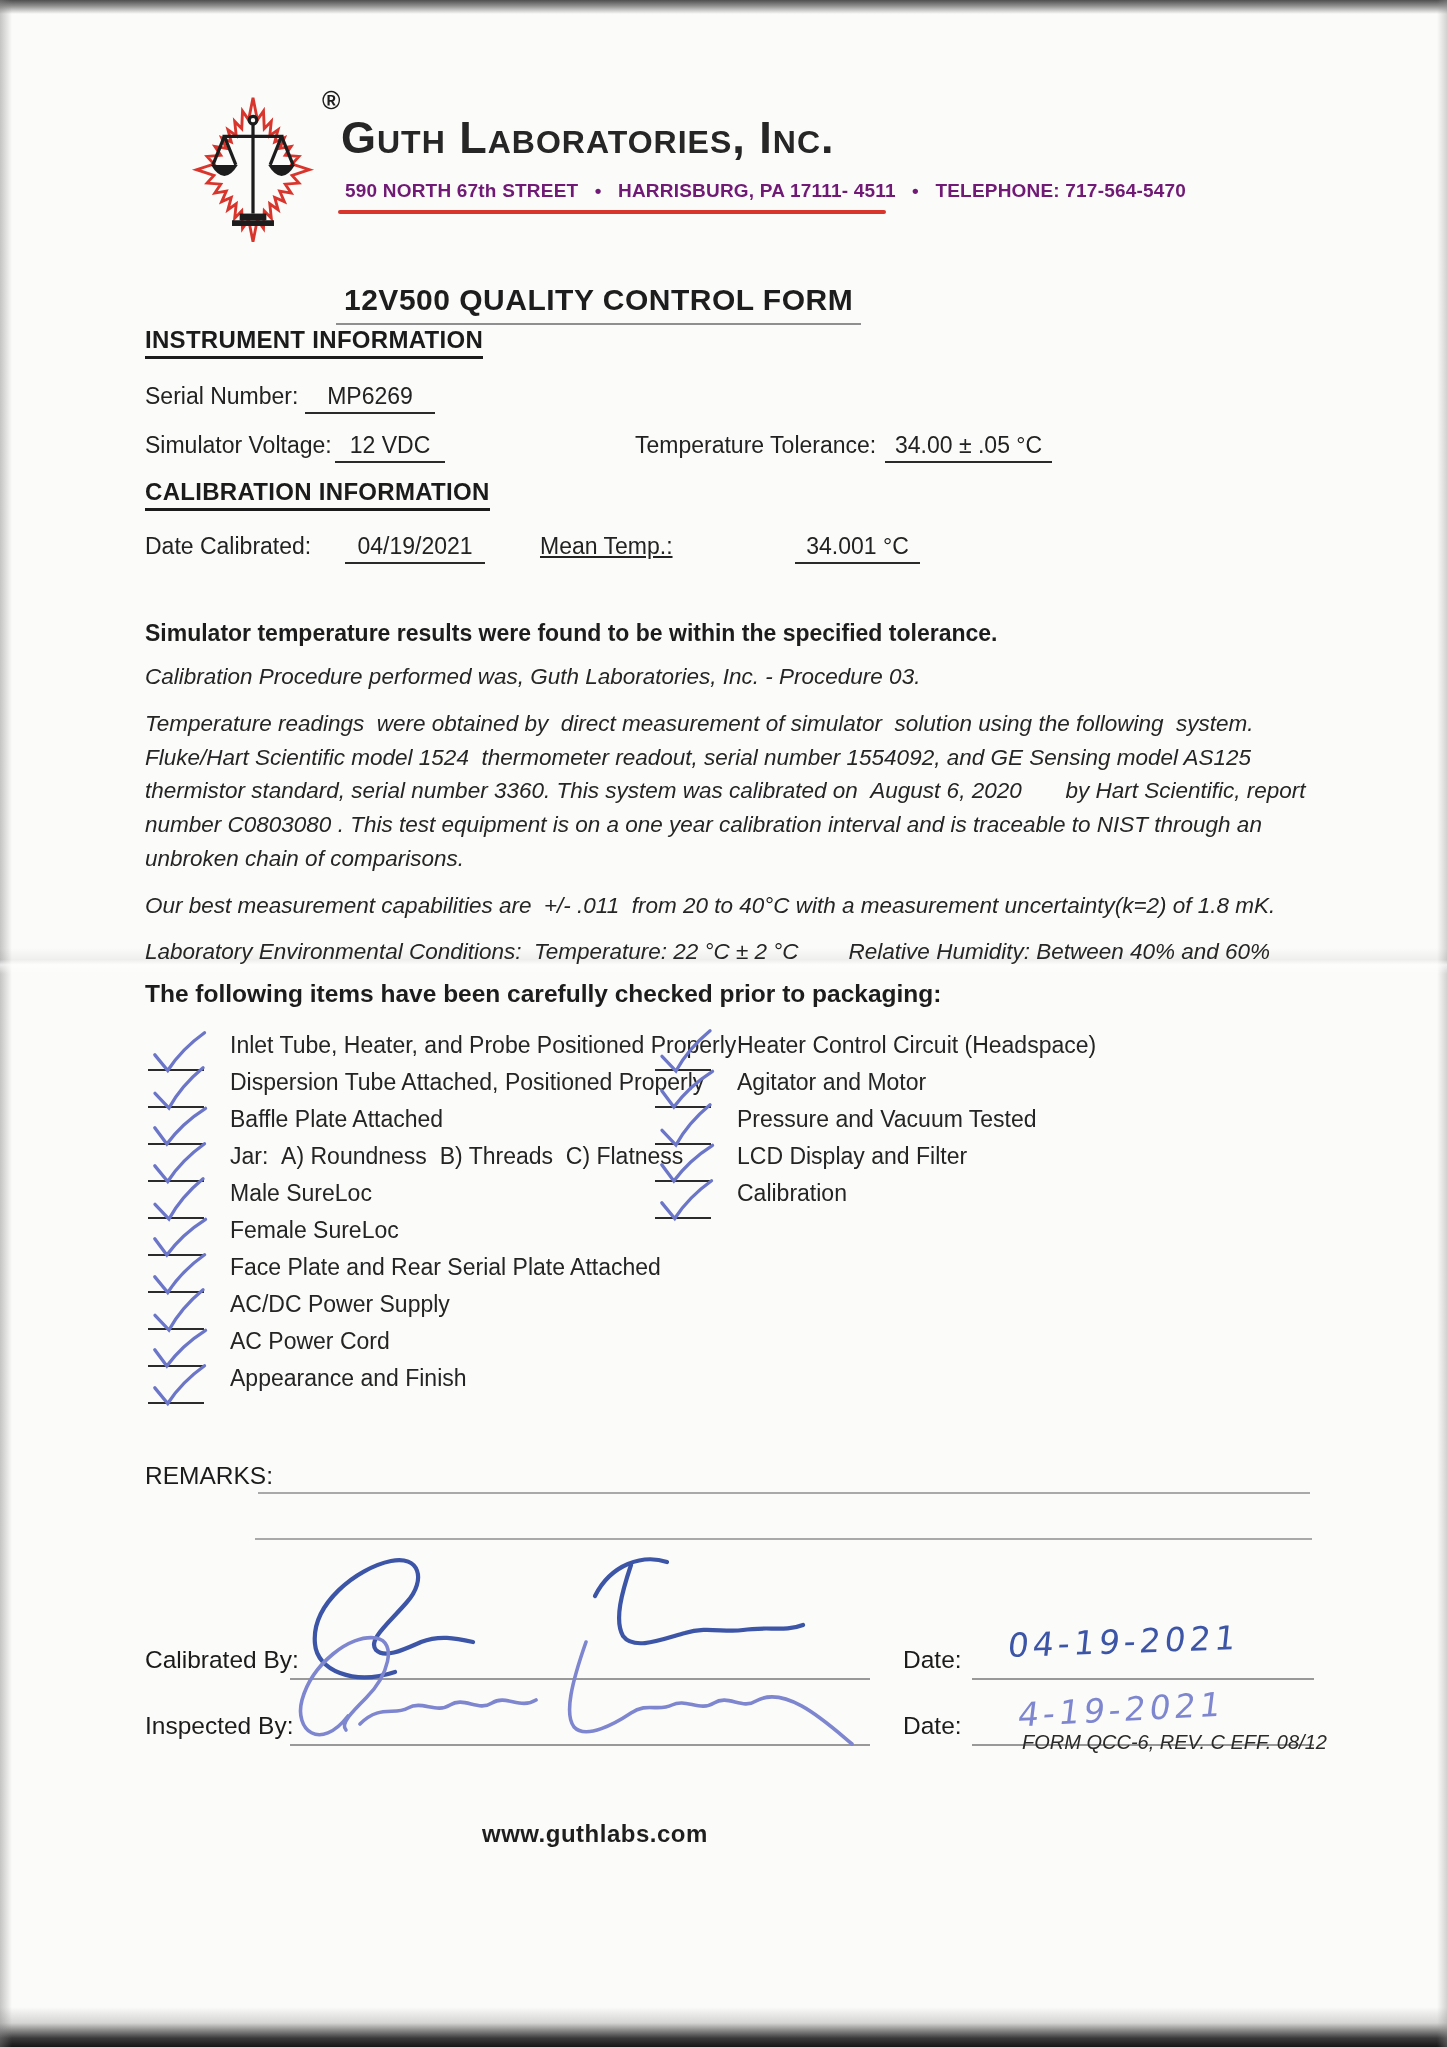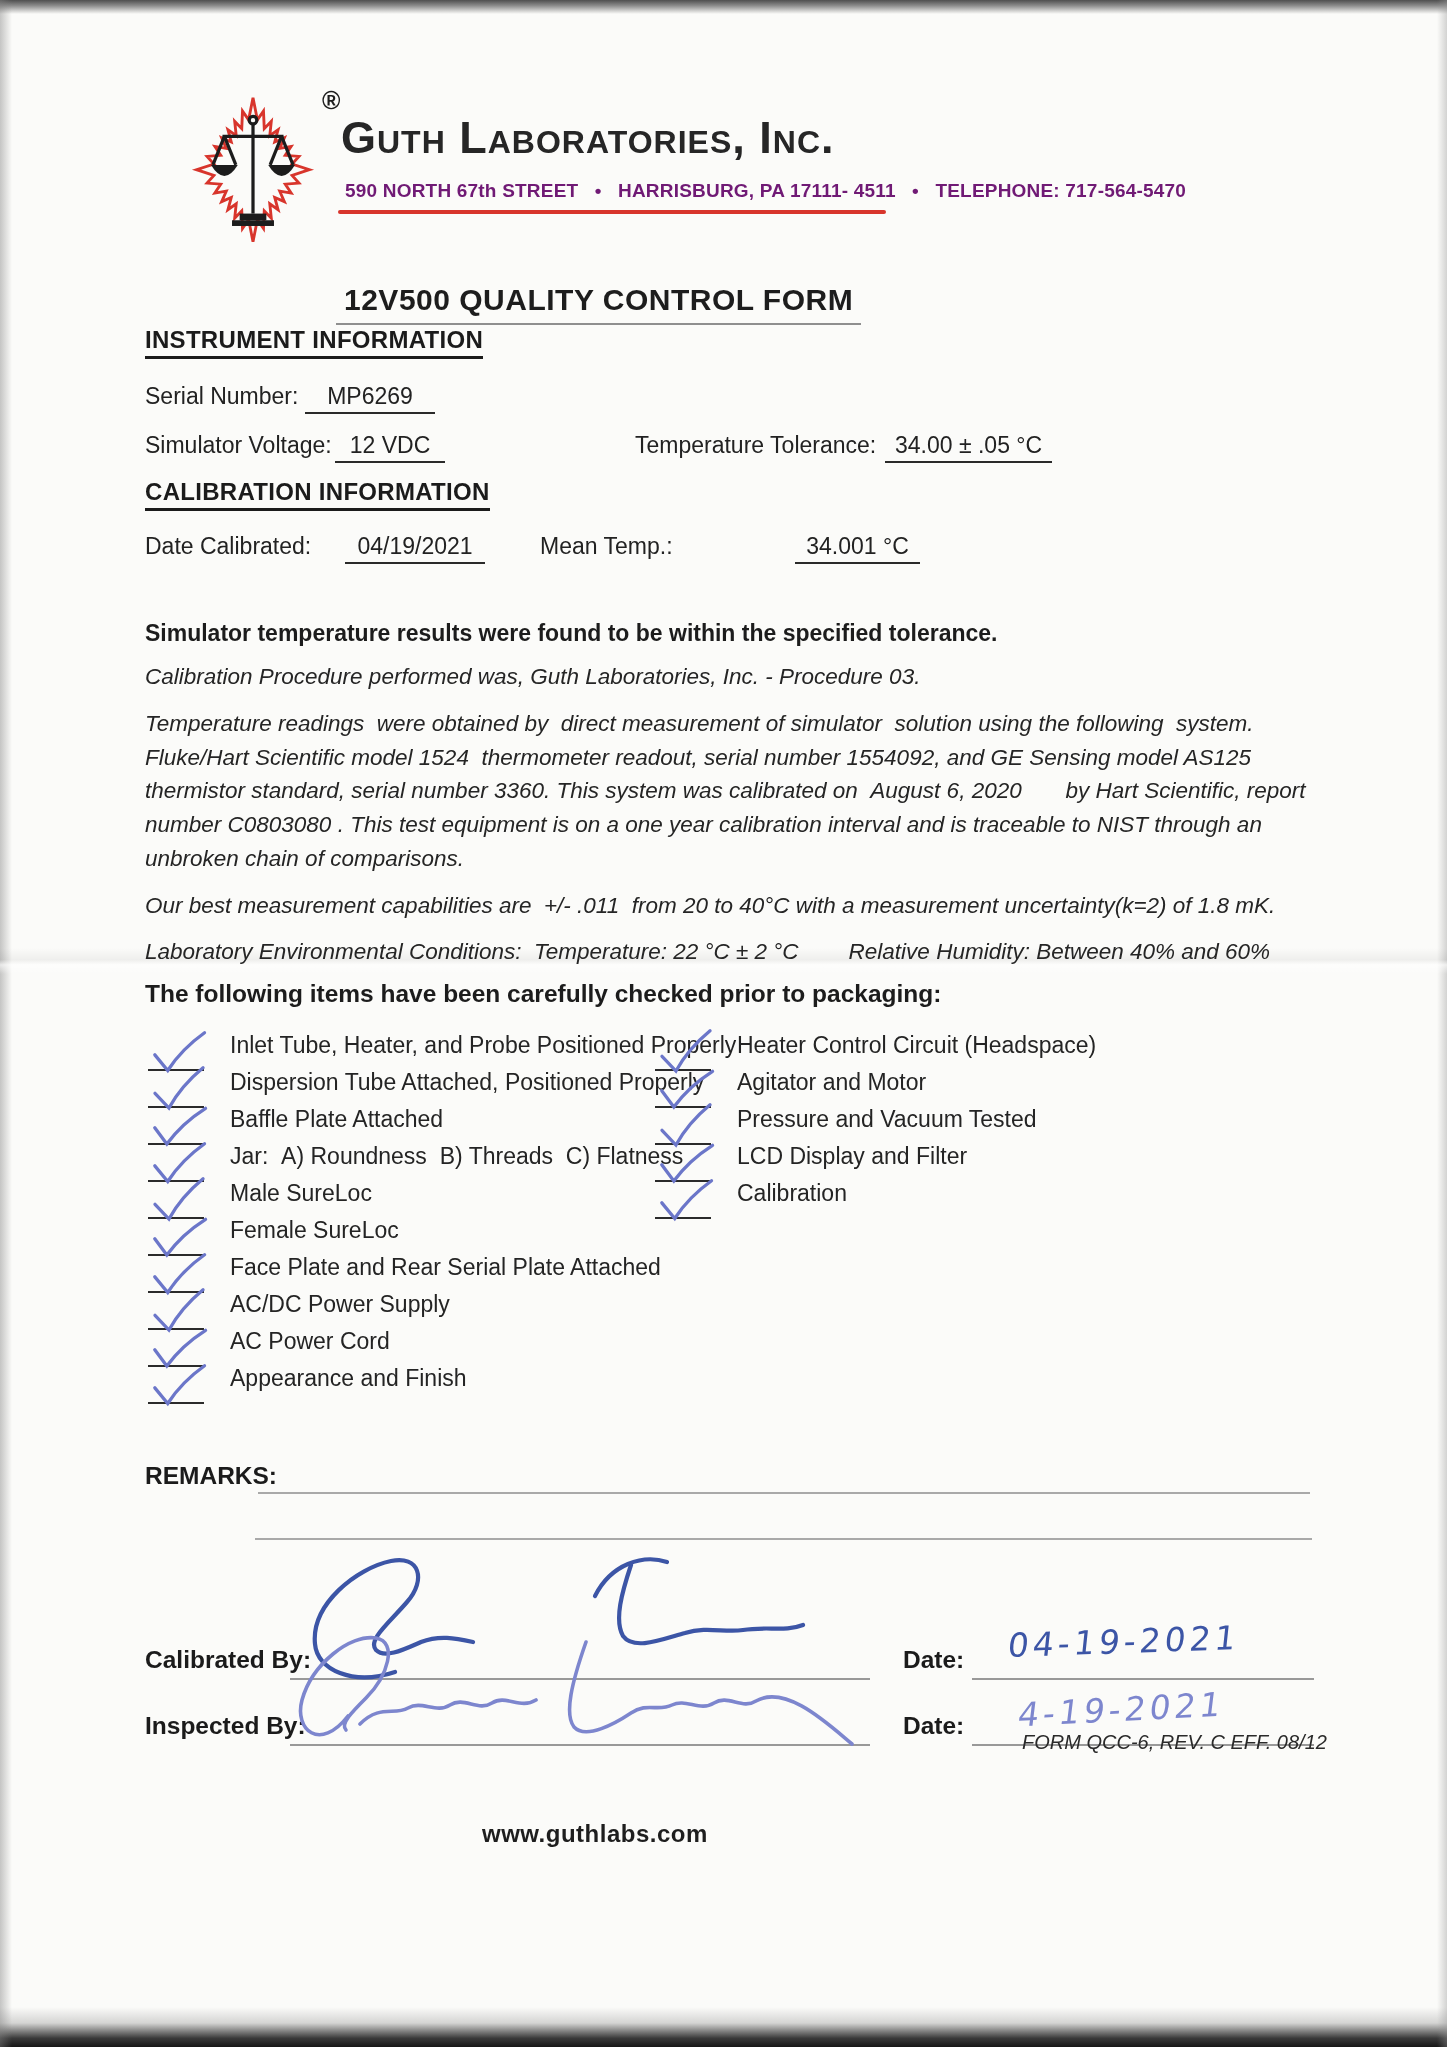--- a/index.html
+++ b/index.html
@@ -47,21 +47,21 @@
   .statement{font-size:23px;font-weight:bold;color:#1c1c1c;}
 
   .chk-col{width:505px;}
   .chk{display:flex;height:37px;}
   .chk-cell{position:relative;width:56px;height:100%;margin-right:26px;flex:0 0 56px;
     border-bottom:2.2px solid #2b2b2b;}
   .chk-cell svg{position:absolute;left:-5px;bottom:-7px;width:66px;height:46px;overflow:visible;}
   .chk-label{font-size:23px;color:#242424;white-space:nowrap;}
 
   .line{border-top:2px solid #a9a9a9;height:0;}
-  .sig-label{font-size:24.5px;font-weight:bold;color:#1b1b1b;}
+  .sig-label{font-size:24.5px;font-weight:normal;color:#1b1b1b;}
   .hand-date{font-family:"DejaVu Sans",sans-serif;font-size:33px;letter-spacing:4px;
     transform:rotate(-2deg) skewX(-8deg);white-space:nowrap;}
   .footer-site{font-size:24px;font-weight:bold;color:#1e1e1e;letter-spacing:.5px;}
   .footer-form{font-size:20px;font-style:italic;color:#2a2a2a;}
 </style>
 </head>
 <body>
 
 <div class="page">
 
@@ -108,21 +108,21 @@
       <span class="flabel" style="margin-left:190px;width:250px;">Temperature Tolerance:</span>
       <span class="fvalue" style="min-width:140px;">34.00 ± .05 °C</span>
     </div>
   </div>
 
   <div class="abs sec-block" style="top:478px;">
     <h2 class="sec">CALIBRATION INFORMATION</h2>
     <div class="frow" style="margin-top:22px;">
       <span class="flabel" style="width:200px;">Date Calibrated:</span>
       <span class="fvalue" style="min-width:120px;">04/19/2021</span>
-      <span class="flabel" style="margin-left:55px;width:255px;">Mean Temp.:</span>
+      <span class="flabel" style="margin-left:55px;width:255px;text-decoration:underline;">Mean Temp.:</span>
       <span class="fvalue" style="min-width:105px;">34.001 °C</span>
     </div>
   </div>
 
   <div class="abs sec-block statement" style="top:620px;">Simulator temperature results were found to be within the specified tolerance.</div>
   <div class="abs sec-block" style="top:660px;">
     <p class="para">Calibration Procedure performed was, Guth Laboratories, Inc. - Procedure 03.</p>
     <p class="para">Temperature readings &nbsp;were obtained by &nbsp;direct measurement of simulator &nbsp;solution using the following &nbsp;system. Fluke/Hart Scientific model 1524 &nbsp;thermometer readout, serial number 1554092, and GE Sensing model AS125 thermistor standard, serial number 3360. This system was calibrated on &nbsp;August 6, 2020 &nbsp;&nbsp;&nbsp;&nbsp;&nbsp; by Hart Scientific, report number C0803080&nbsp;. This test equipment is on a one year calibration interval and is traceable to NIST through an unbroken chain of comparisons.</p>
     <p class="para">Our best measurement capabilities are &nbsp;+/- .011 &nbsp;from 20 to 40°C with a measurement uncertainty(k=2) of 1.8 mK.</p>
     <p class="para">Laboratory Environmental Conditions: &nbsp;Temperature: 22 °C ± 2 °C &nbsp;&nbsp;&nbsp;&nbsp;&nbsp;&nbsp; Relative Humidity: Between 40% and 60%</p>

